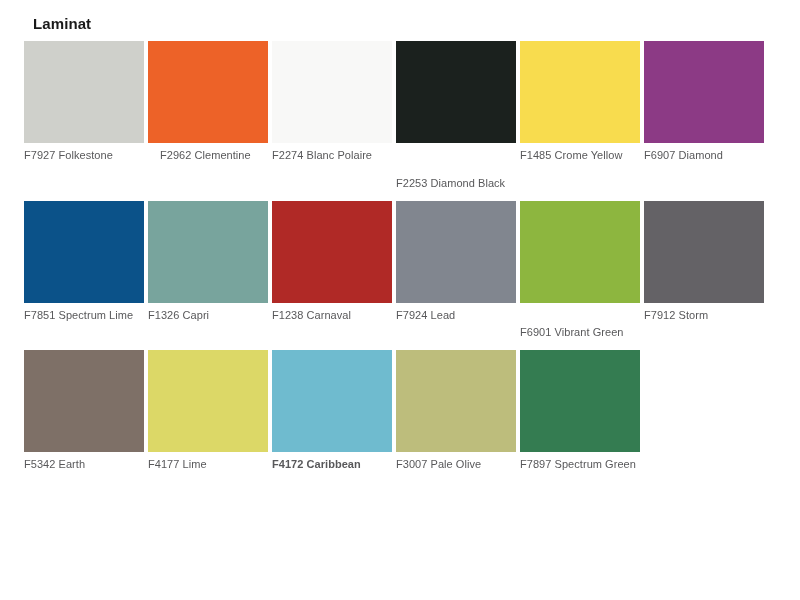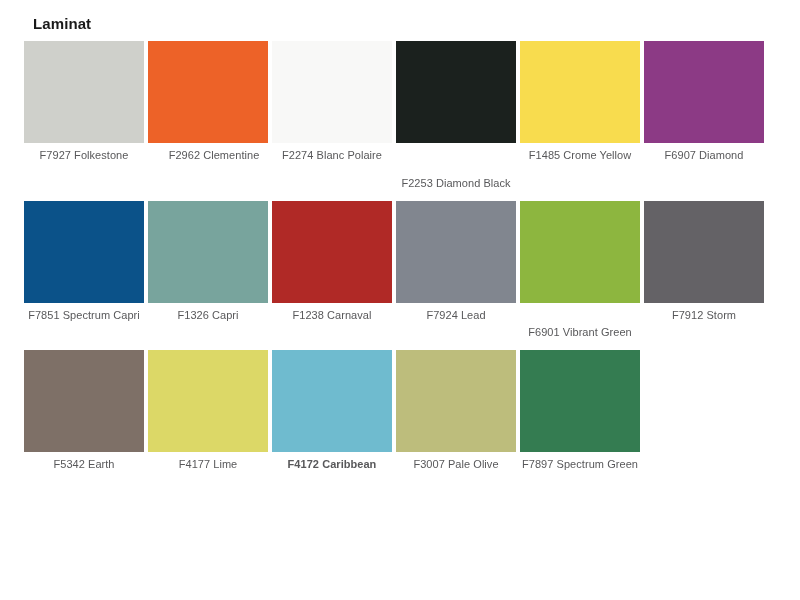--- a/index.html
+++ b/index.html
@@ -11,21 +11,20 @@
     height: 600px;
     background: #ffffff;
     font-family: "Liberation Sans", sans-serif;
     overflow: hidden;
   }
   .page {
     position: relative;
     width: 636px;
     height: 600px;
     box-sizing: border-box;
-    text-align: center;
   }
   .page-title {
     position: absolute;
     left: 33px;
     top: 15px;
     font-size: 15px;
     font-weight: bold;
     color: #1a1a1a;
     letter-spacing: 0.1px;
   }
@@ -93,21 +92,21 @@
       </div>
       <div class="swatch-cell">
         <div class="swatch-chip" style="background-color: rgb(140, 58, 133);"></div>
         <div class="swatch-label" style="color: rgb(88, 88, 90);">F6907 Diamond</div>
       </div>
     </div>
 
     <div class="swatch-row">
       <div class="swatch-cell">
         <div class="swatch-chip" style="background-color: rgb(11, 82, 137);"></div>
-        <div class="swatch-label" style="color: rgb(88, 88, 90);">F7851 Spectrum Capri</div>
+        <div class="swatch-label" style="color: rgb(88, 88, 90);">F7851 Spectrum Lime</div>
       </div>
       <div class="swatch-cell">
         <div class="swatch-chip" style="background-color: rgb(120, 164, 157);"></div>
         <div class="swatch-label" style="color: rgb(88, 88, 90);">F1326 Capri</div>
       </div>
       <div class="swatch-cell">
         <div class="swatch-chip" style="background-color: rgb(176, 41, 38);"></div>
         <div class="swatch-label" style="color: rgb(88, 88, 90);">F1238 Carnaval</div>
       </div>
       <div class="swatch-cell">

